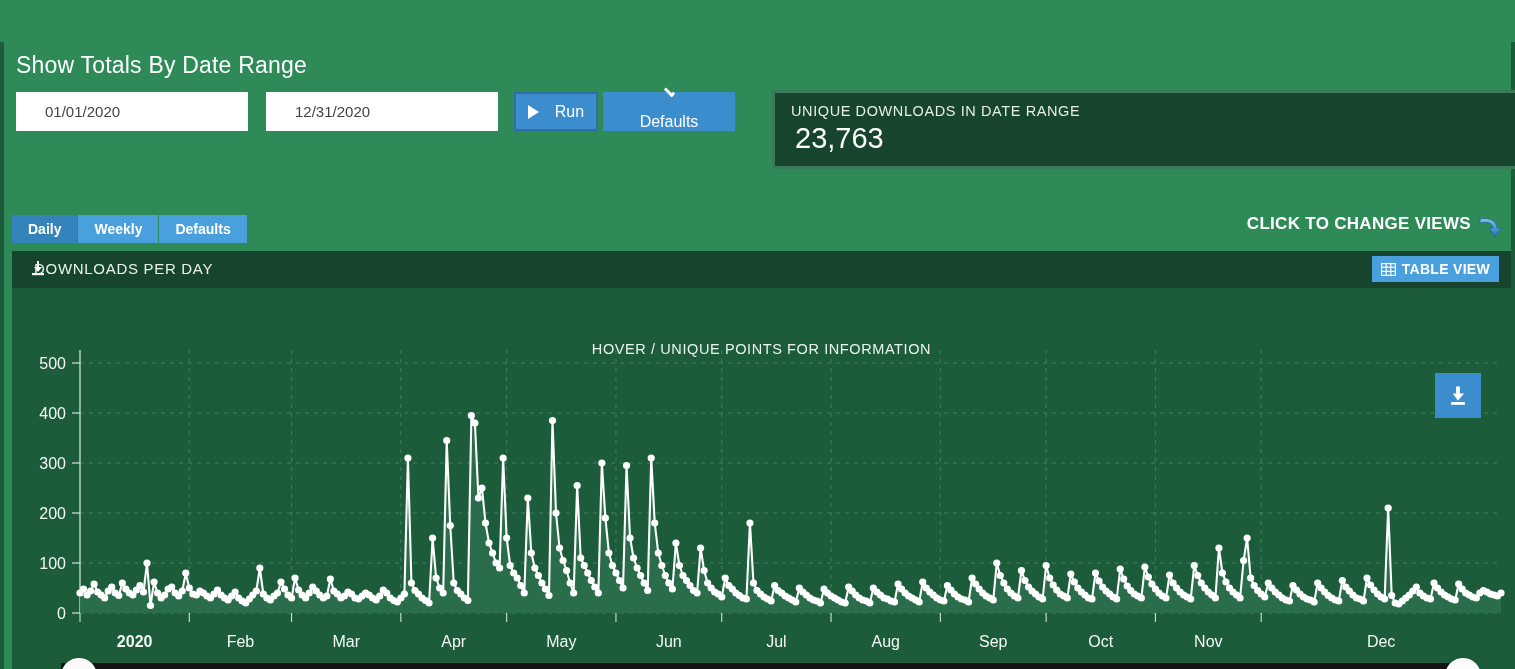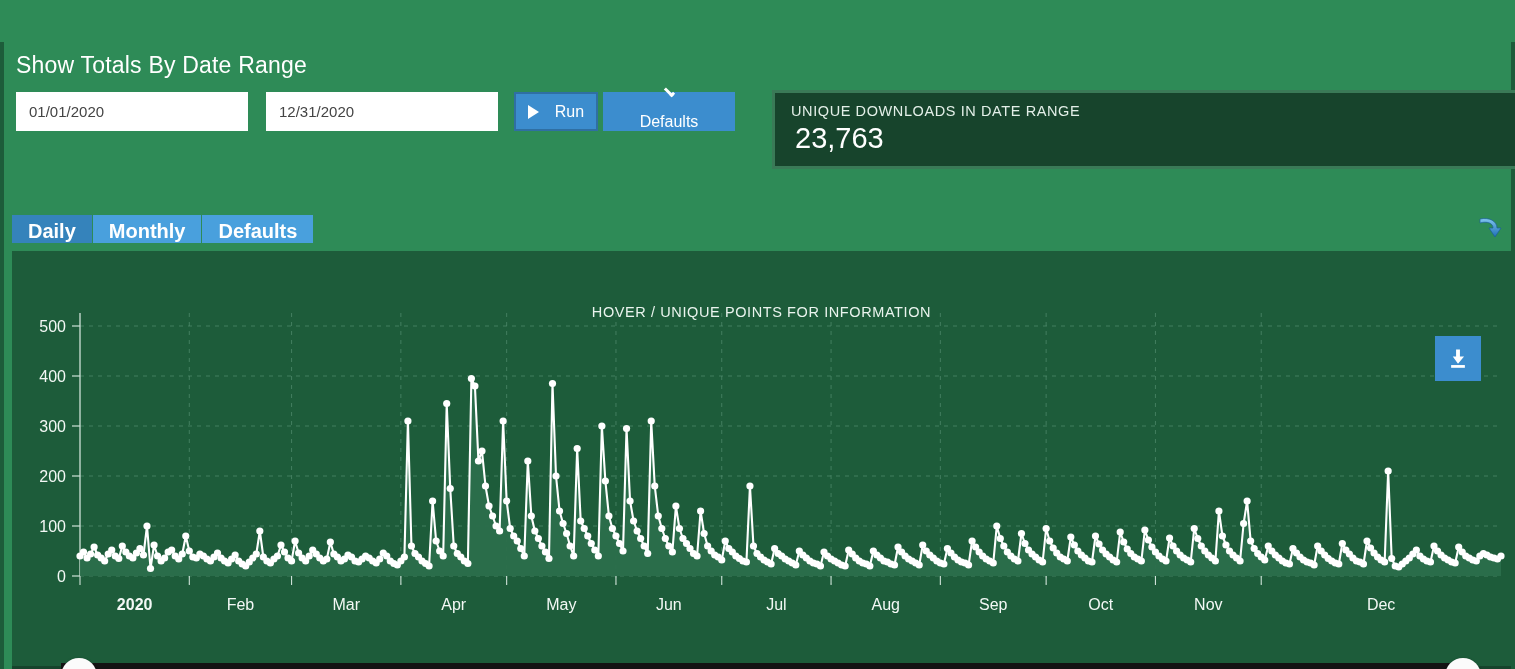--- a/index.html
+++ b/index.html
@@ -21,21 +21,21 @@
   .panel-title {
     position: absolute; left: 12px; top: 10px;
     font-size: 23px; color: #ffffff; font-weight: 400;
     letter-spacing: .2px;
   }
   .date-input {
     position: absolute; top: 50px;
     height: 39px; width: 232px;
     background: #ffffff; border: 1px solid #ffffff;
     color: #444; font-size: 15px;
-    padding: 0 12px;
+    padding: 0 28px;
     font-family: "Liberation Sans", sans-serif;
     outline: none;
   }
   #start-date { left: 12px; }
   #end-date { left: 262px; }
 
   .btn {
     position: absolute; top: 50px; height: 39px;
     background: #3c8dce; color: #fff;
     border: none; font-size: 16px;
@@ -59,22 +59,22 @@
     border-right: none;
     padding: 10px 0 0 16px;
   }
   .stat-label { font-size: 14.5px; color: #e3efe8; letter-spacing: .6px; }
   .stat-value { font-size: 29px; color: #ffffff; margin-top: 3px; margin-left: 4px; font-weight: 400; }
 
   
   .tabs { position: absolute; left: 8px; top: 173px; display: flex; }
   .tab {
     height: 28px; padding: 0 16px;
-    display: flex; align-items: flex-end; justify-content: center;
-    color: #fff; font-size: 20px; font-weight: bold;
+    display: flex; align-items: center; justify-content: center;
+    color: #fff; font-size: 14px; font-weight: bold;
     background: #49a0dd; cursor: pointer;
     border-right: 1px solid #2e8b57;
   }
   .tab.active { background: #3583bb; }
 
   .change-views {
     position: absolute; right: 40px; top: 172px;
     color: #fff; font-size: 17px; font-weight: bold; letter-spacing: .3px;
   }
   .arrow-icon { position: absolute; right: 8px; top: 172px; width: 26px; height: 26px; }
@@ -158,39 +158,60 @@
   <div class="stat-box">
     <div class="stat-label">UNIQUE DOWNLOADS IN DATE RANGE</div>
     <div class="stat-value">23,763</div>
   </div>
 
   <div class="tabs">
     <div class="tab active">
       <span>Daily</span>
     </div>
     <div class="tab">
-      <span>Monthly</span>
+      <span>Weekly</span>
     </div>
     <div class="tab">
       <span>Defaults</span>
     </div>
   </div>
 
+  <div class="change-views">CLICK TO CHANGE VIEWS</div>
   <svg class="arrow-icon" viewBox="0 0 26 26">
     <defs>
       <linearGradient id="arrGrad" x1="0" y1="0" x2="0" y2="1">
         <stop offset="0%" stop-color="#7fc5ef"></stop>
         <stop offset="100%" stop-color="#1f6fb5"></stop>
       </linearGradient>
     </defs>
     <path d="M3 5 C12 3 20 7 20 14 L24 14 L18 23 L12 14 L16 14 C16 9 10 7 3 9 Z" fill="url(#arrGrad)" stroke="#1b5e96" stroke-width="0.7"></path>
   </svg>
 
   <div class="chart-card">
 
+    <div class="card-head">
+      <div style="position:absolute;left:18px;top:0;height:37px;">
+        <svg class="dl-head-icon" viewBox="0 0 16 16">
+          <path d="M7 0 h2 v6 h3 L8 11 L4 6 h3 Z" fill="#ffffff"></path>
+          <rect x="2" y="12" width="12" height="2.2" fill="#ffffff"></rect>
+        </svg>
+      </div>
+      <div class="card-head-title">DOWNLOADS PER DAY</div>
+
+      <button id="table-view-button">
+        <svg class="grid-icon" viewBox="0 0 15 13">
+          <rect x="0.5" y="0.5" width="14" height="12" fill="none" stroke="#fff" stroke-width="1.4"></rect>
+          <line x1="0.5" y1="4.2" x2="14.5" y2="4.2" stroke="#fff" stroke-width="1.2"></line>
+          <line x1="0.5" y1="8.4" x2="14.5" y2="8.4" stroke="#fff" stroke-width="1.2"></line>
+          <line x1="5.2" y1="0.5" x2="5.2" y2="12.5" stroke="#fff" stroke-width="1.2"></line>
+          <line x1="9.8" y1="0.5" x2="9.8" y2="12.5" stroke="#fff" stroke-width="1.2"></line>
+        </svg>
+        <span>TABLE VIEW</span>
+      </button>
+    </div>
 
     <div class="chart-area">
       <div class="chart-hint">HOVER / UNIQUE POINTS FOR INFORMATION</div>
 
       <svg id="chart-svg" width="1499" height="415" viewBox="0 0 1499 415">
           <line x1="68" y1="325" x2="1489" y2="325" stroke="#4f8a6c" stroke-width="1" stroke-dasharray="4 5" opacity="0.75"></line>
           <text x="54" y="331" text-anchor="end" class="tick-text">0</text>
           <line x1="60" y1="325" x2="68" y2="325" stroke="#cfe2d8" stroke-width="1.2"></line>
           <line x1="68" y1="275" x2="1489" y2="275" stroke="#4f8a6c" stroke-width="1" stroke-dasharray="4 5" opacity="0.75"></line>
           <text x="54" y="281" text-anchor="end" class="tick-text">100</text>

